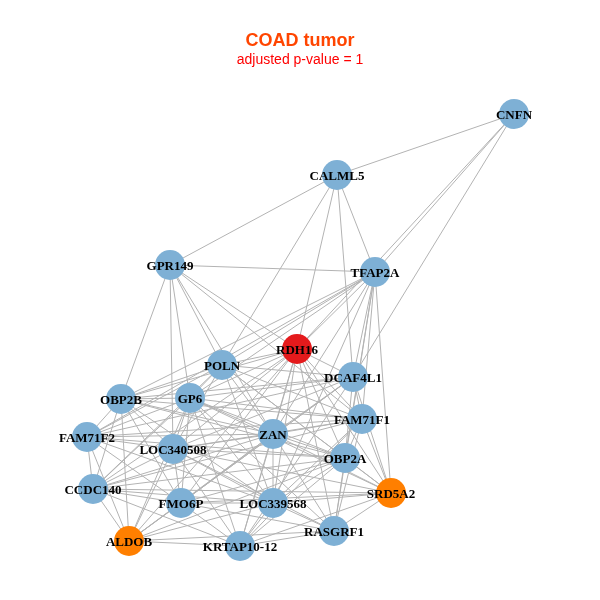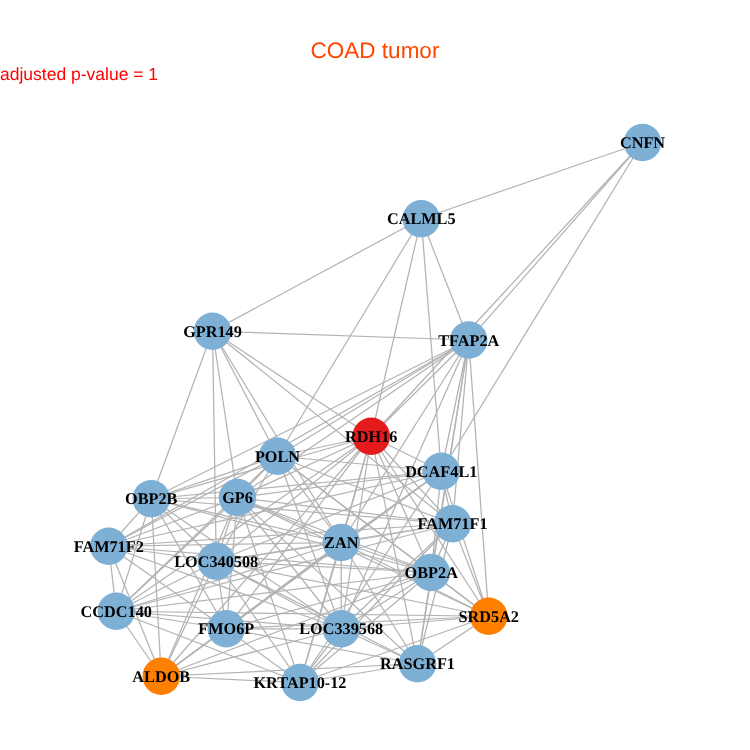--- a/index.html
+++ b/index.html
@@ -1,18 +1,18 @@
 <!DOCTYPE html>
 <html><head>
 <meta charset="utf-8">
 <style>
   html, body { margin:0; padding:0; background:#ffffff; }
   body { width:600px; height:600px; position:relative; overflow:hidden; font-family:"Liberation Sans", sans-serif; }
-  .title { position:absolute; left:0; width:600px; text-align:center; top:30px; font-size:18px; font-weight:normal; color:#ff4500; }
-  .subtitle { position:absolute; left:0; width:600px; text-align:left; top:51px; font-size:14px; color:#ff0000; }
+  .title { position:absolute; left:0; width:600px; text-align:center; top:30px; font-size:18px; font-weight:bold; color:#ff4500; }
+  .subtitle { position:absolute; left:0; width:600px; text-align:center; top:51px; font-size:14px; color:#ff0000; }
   svg { position:absolute; left:0; top:0; }
   .edge { stroke:#b3b3b3; stroke-width:1; }
   .node-label { font-family:"Liberation Serif", serif; font-weight:bold; font-size:13px; fill:#000; text-anchor:middle; dominant-baseline:central; }
 </style>
 </head>
 <body>
 
 <div class="title">COAD tumor</div>
 <div class="subtitle">adjusted p-value = 1</div>
 

